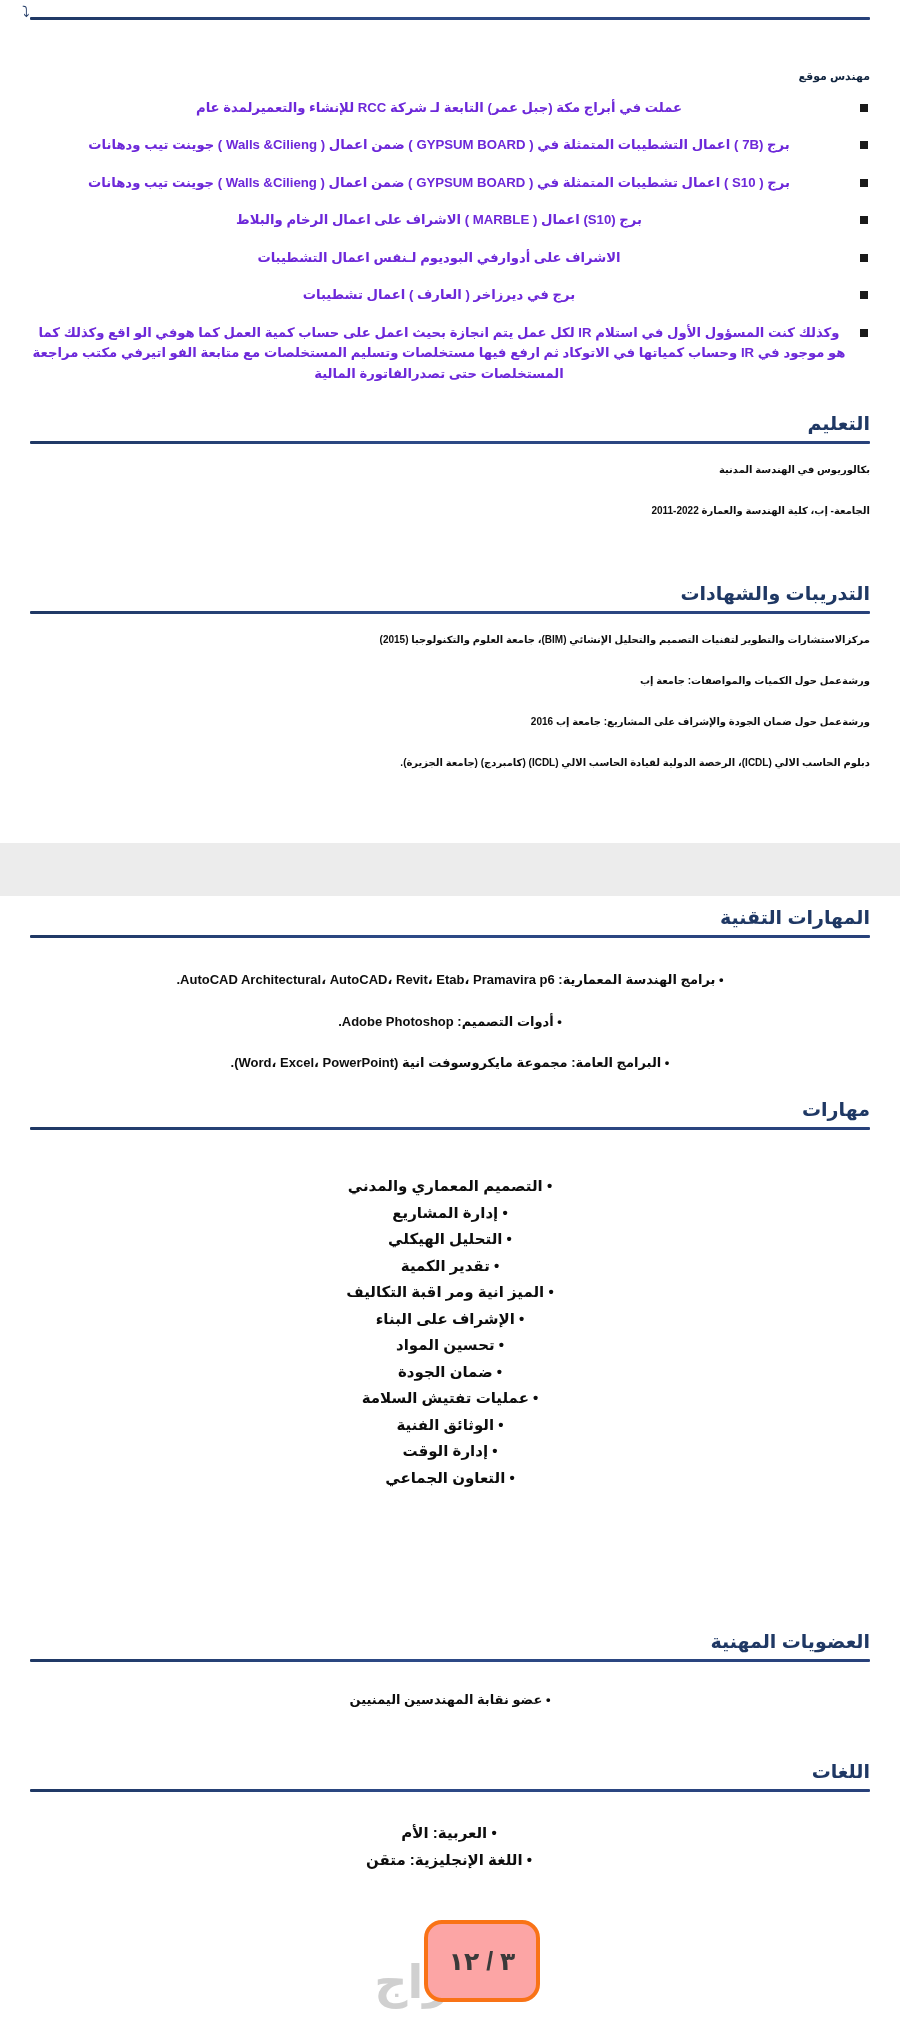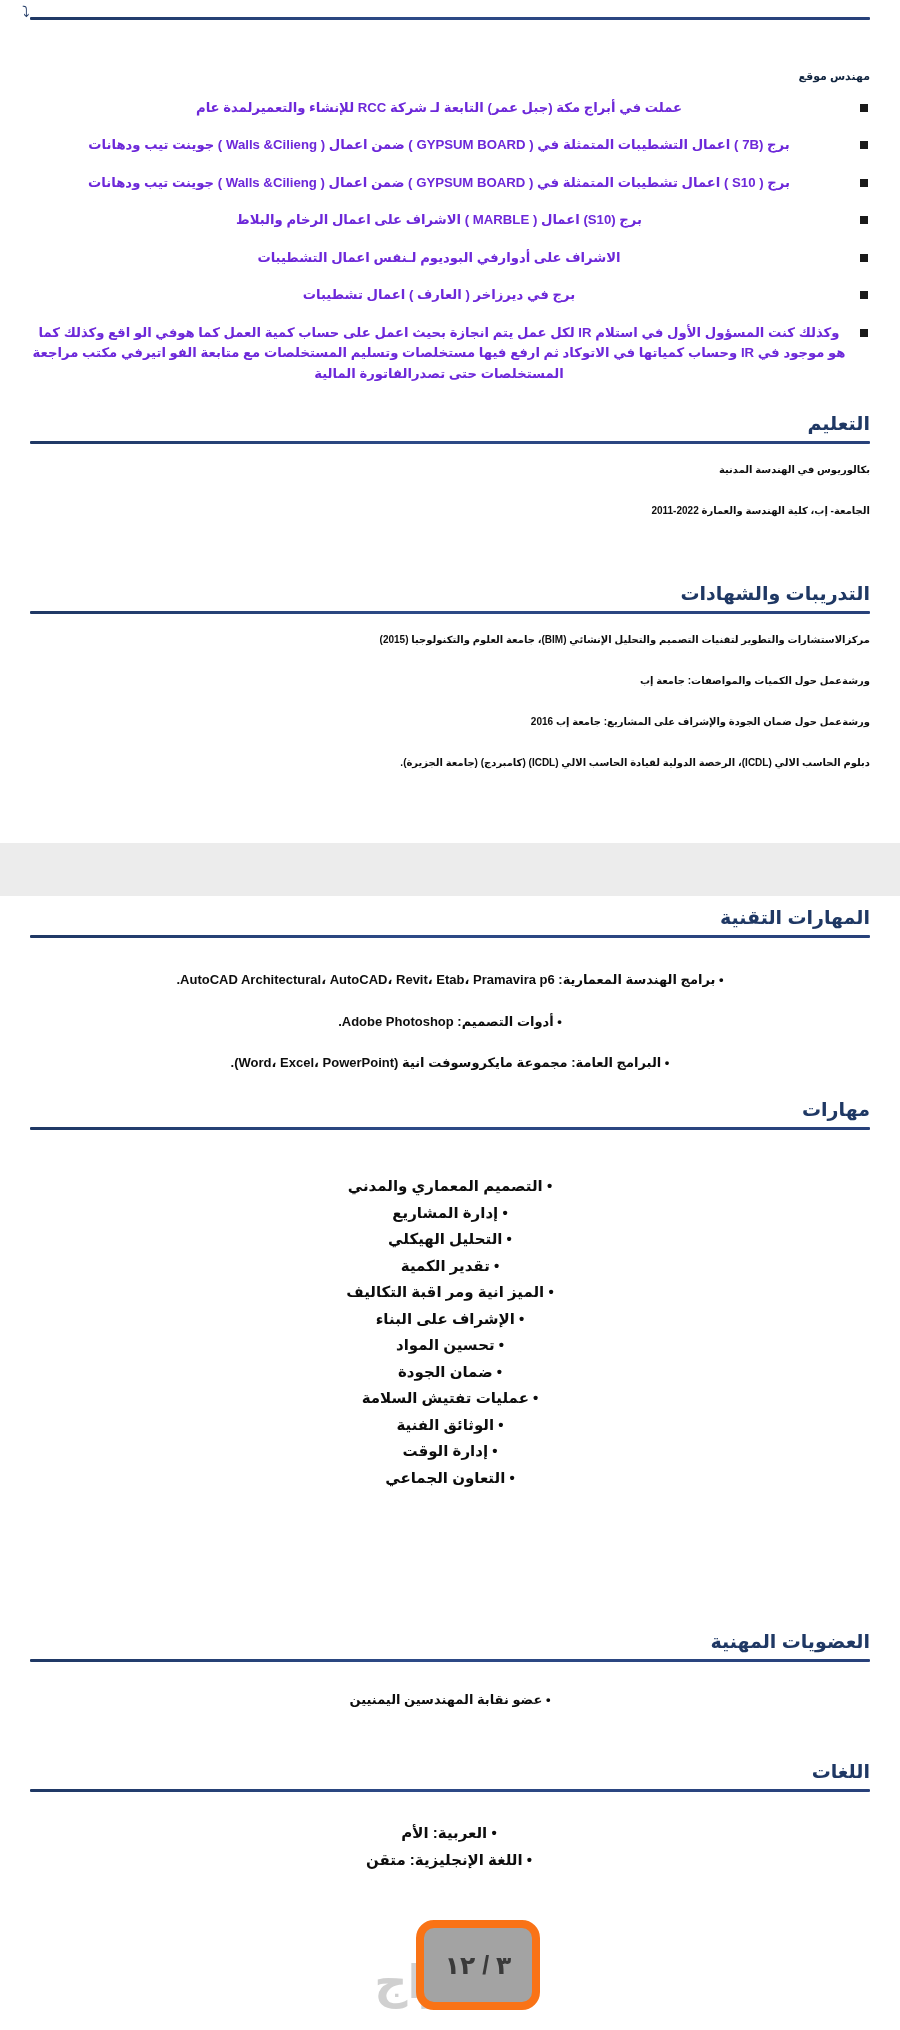--- a/index.html
+++ b/index.html
@@ -134,23 +134,23 @@
     left: 0;
     width: 900px;
     background: #ececec;
   }
 
   
   .page-badge {
     position: absolute;
     width: 108px;
     height: 74px;
-    border: 8px solid #f97316;
+    border: 4px solid #f97316;
     border-radius: 18px;
-    background: #a3a3a3;
+    background: #fca5a5;
     display: flex;
     align-items: center;
     justify-content: center;
     font-size: 25px;
     font-weight: 700;
     color: #3a3a3a;
     letter-spacing: 2px;
     z-index: 3;
   }
   .watermark {

